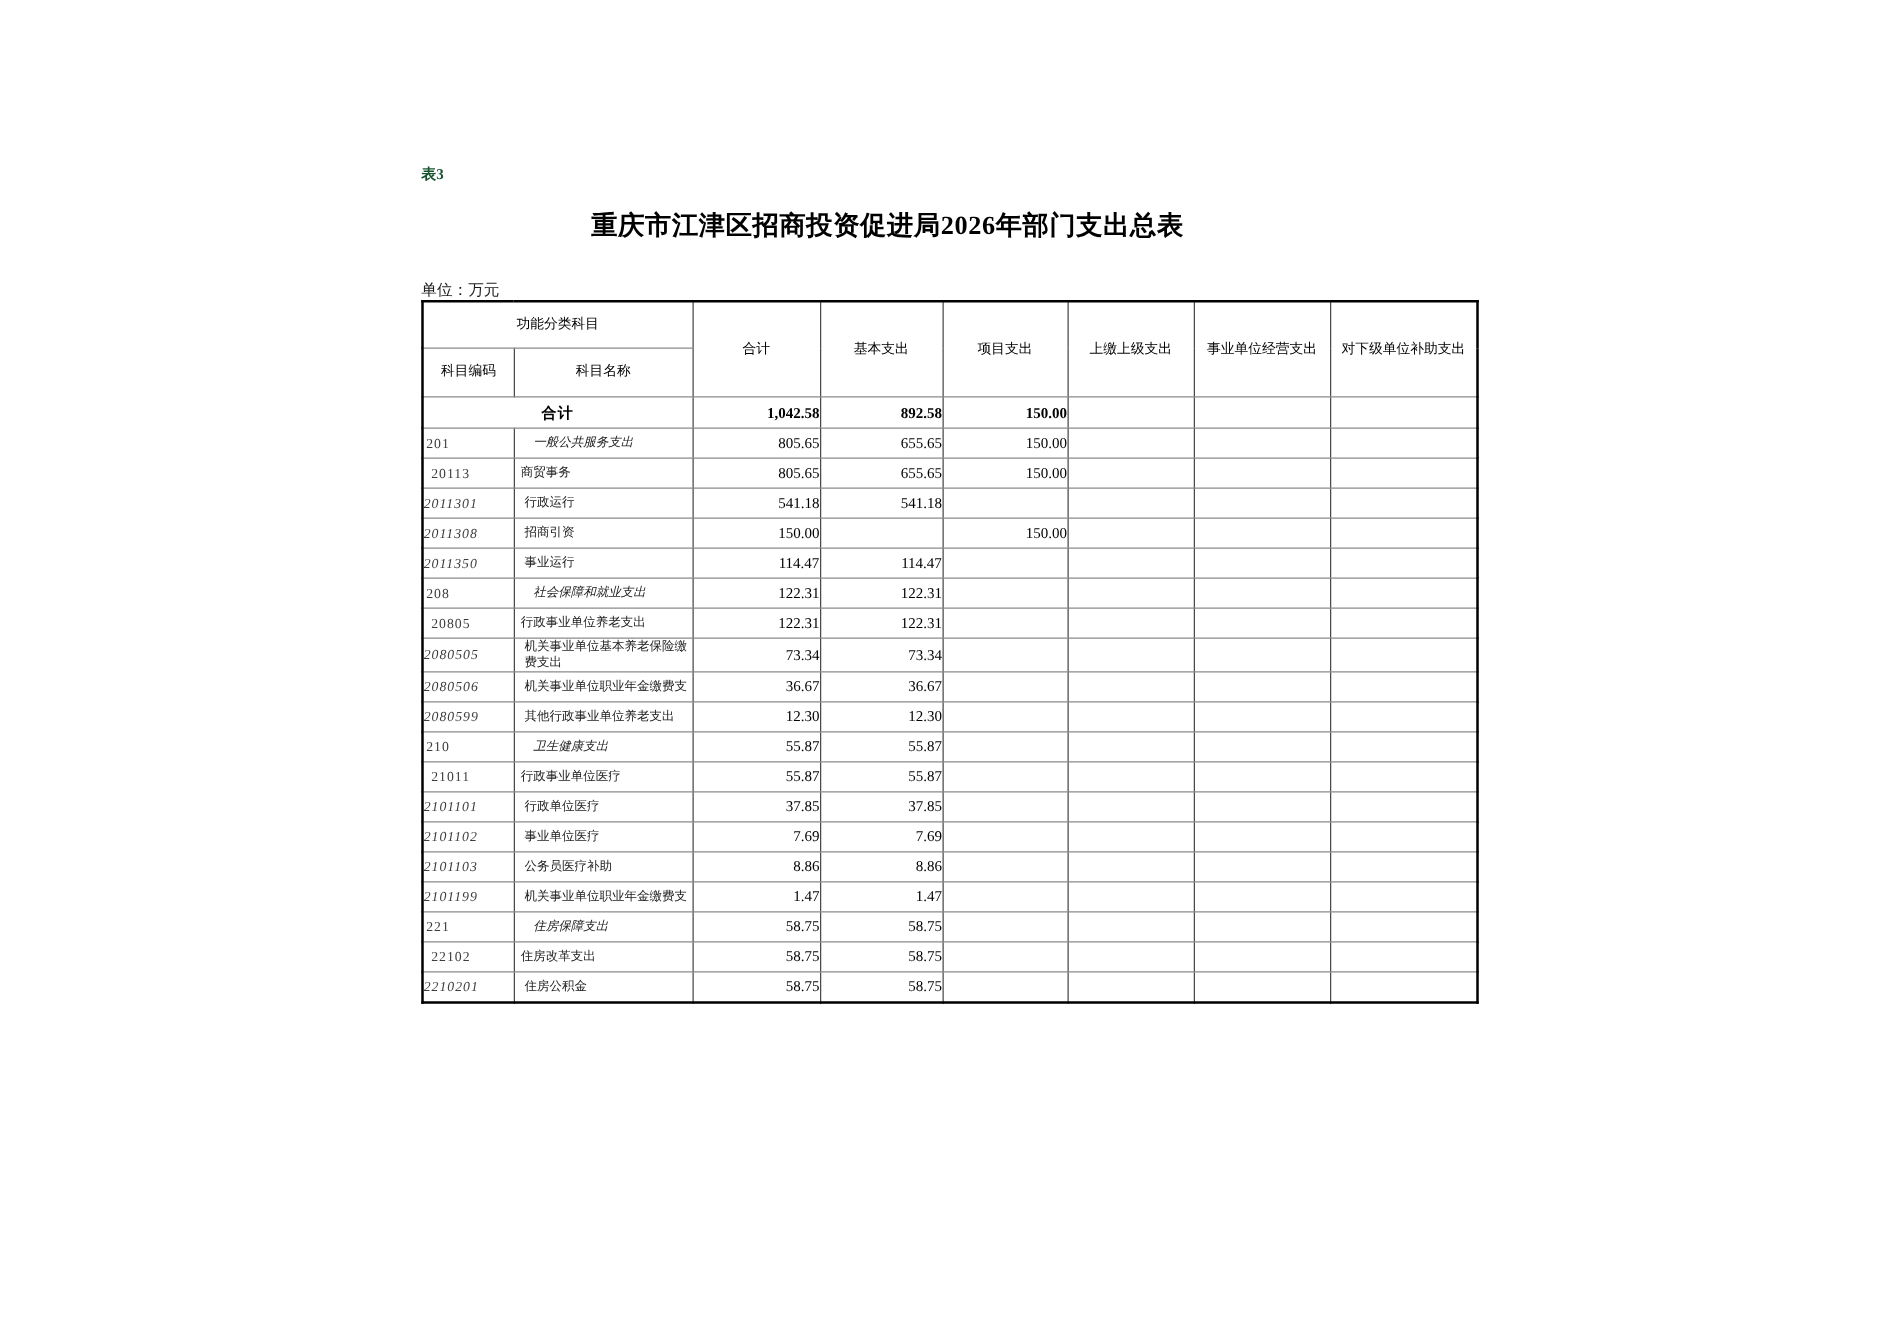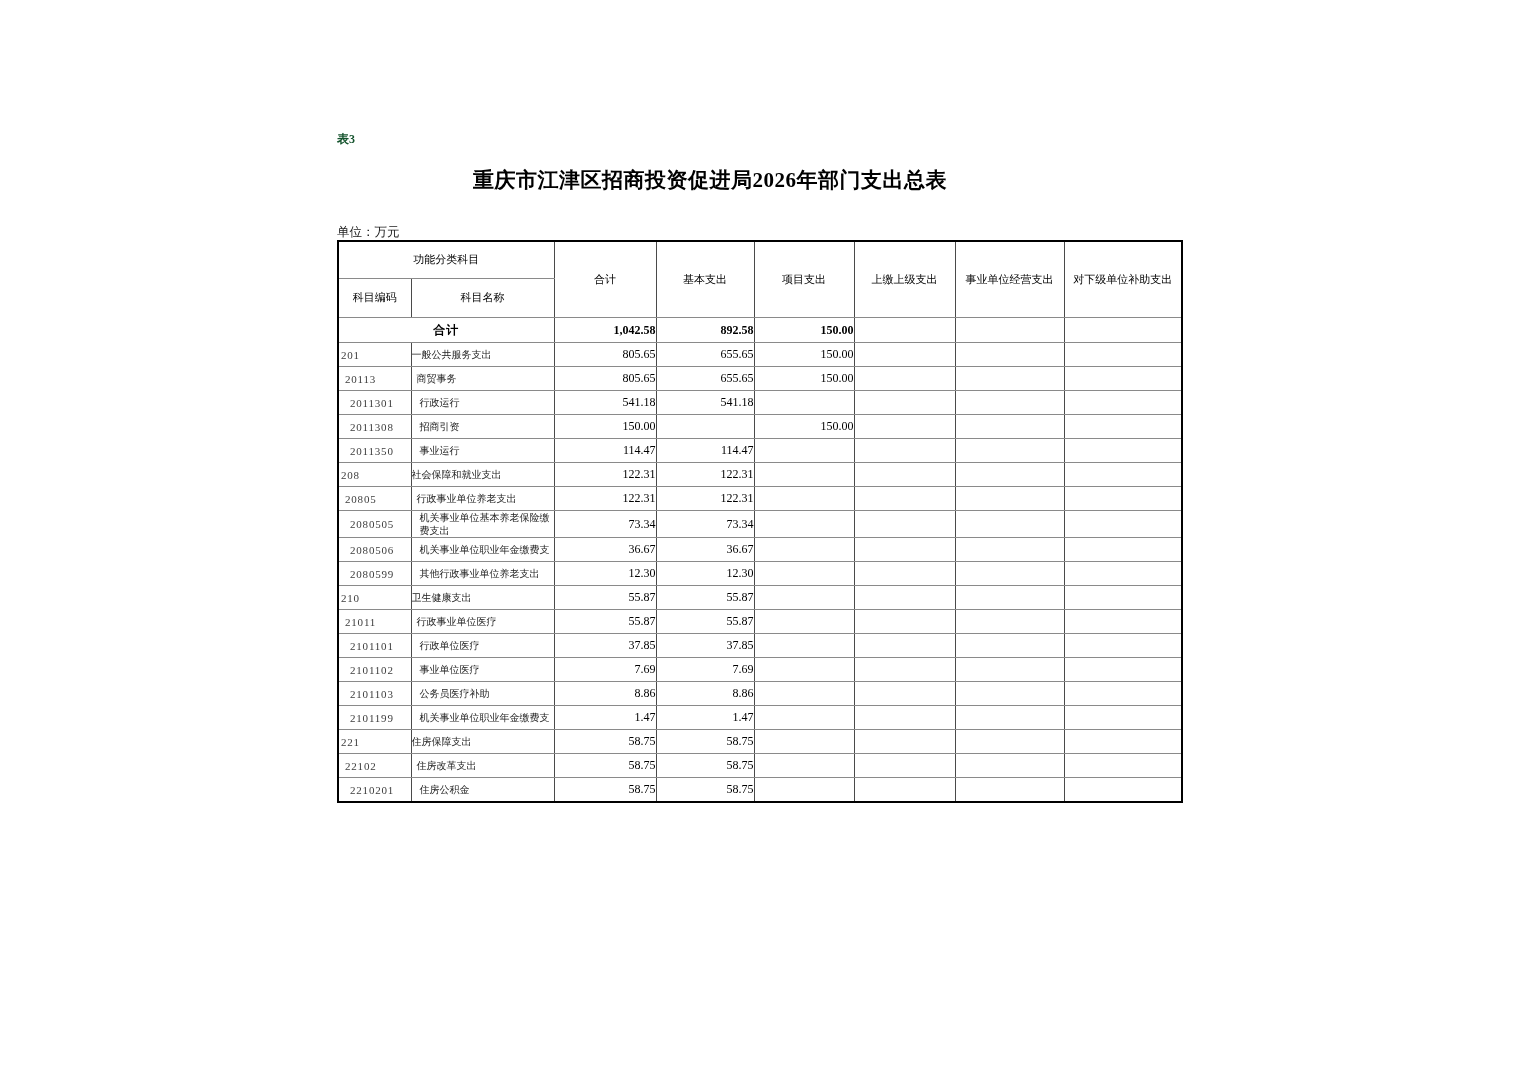--- a/index.html
+++ b/index.html
@@ -65,22 +65,22 @@
   td.name{
     font-size:10px;color:#222;line-height:1.3;
     text-align:left;
   }
   td.num{
     font-size:12px;color:#000;
     text-align:right;padding-right:4px;
   }
   tr.lv1 td.code{padding-left:2px;}
   tr.lv2 td.code{padding-left:6px;}
-  tr.lv3 td.code{padding-left:11px;}
-  tr.lv1 td.name{padding-left:0;}
+  tr.lv3 td.code{font-style:italic;}
+  tr.lv1 td.name{padding-left:15px;font-style:italic;}
   tr.lv2 td.name{padding-left:5px;margin-left:36px;}
   tr.lv3 td.name{padding-left:8px;}
 </style>
 </head>
 <body>
 
 <div class="page">
 
   <div class="sheet-tag">表3</div>
 

